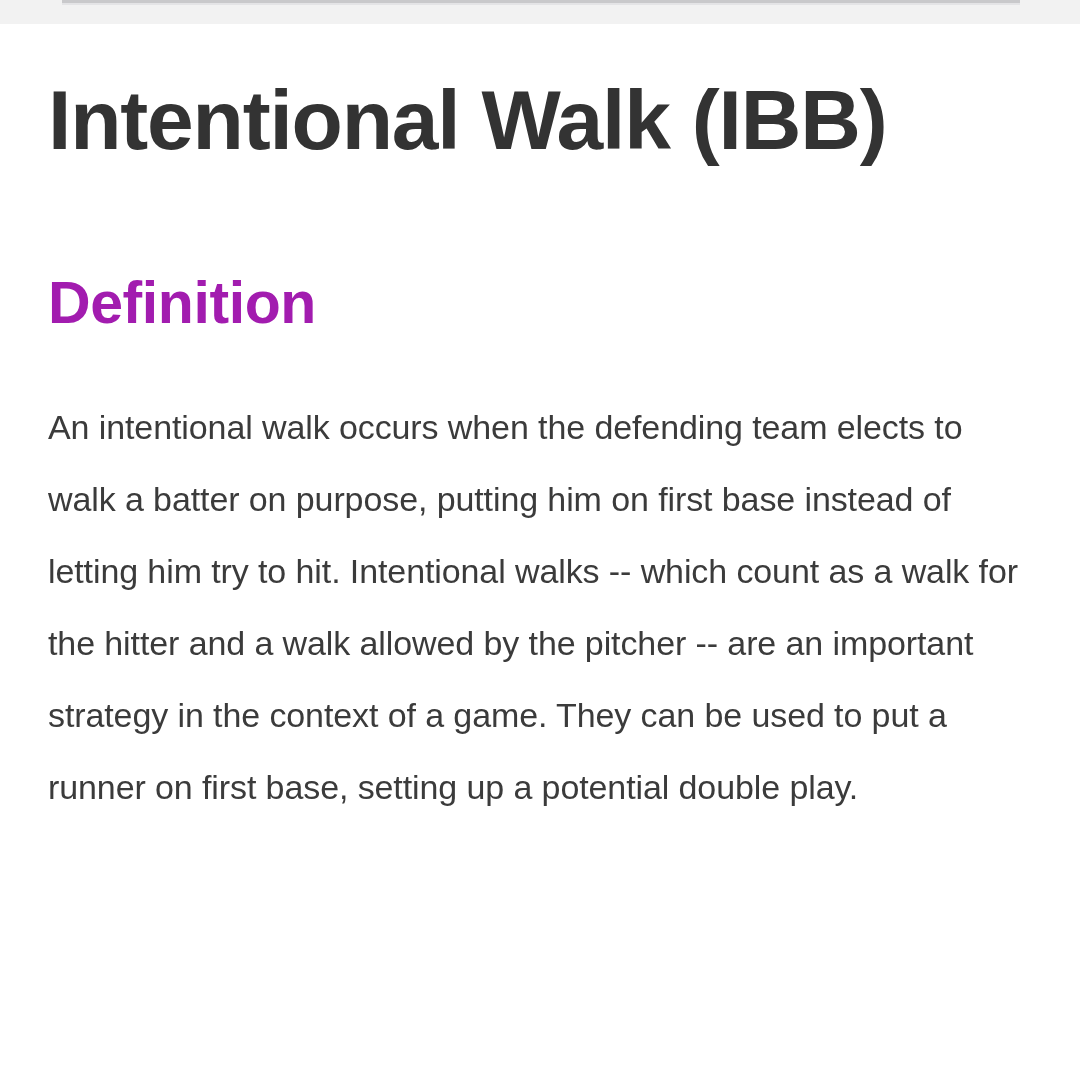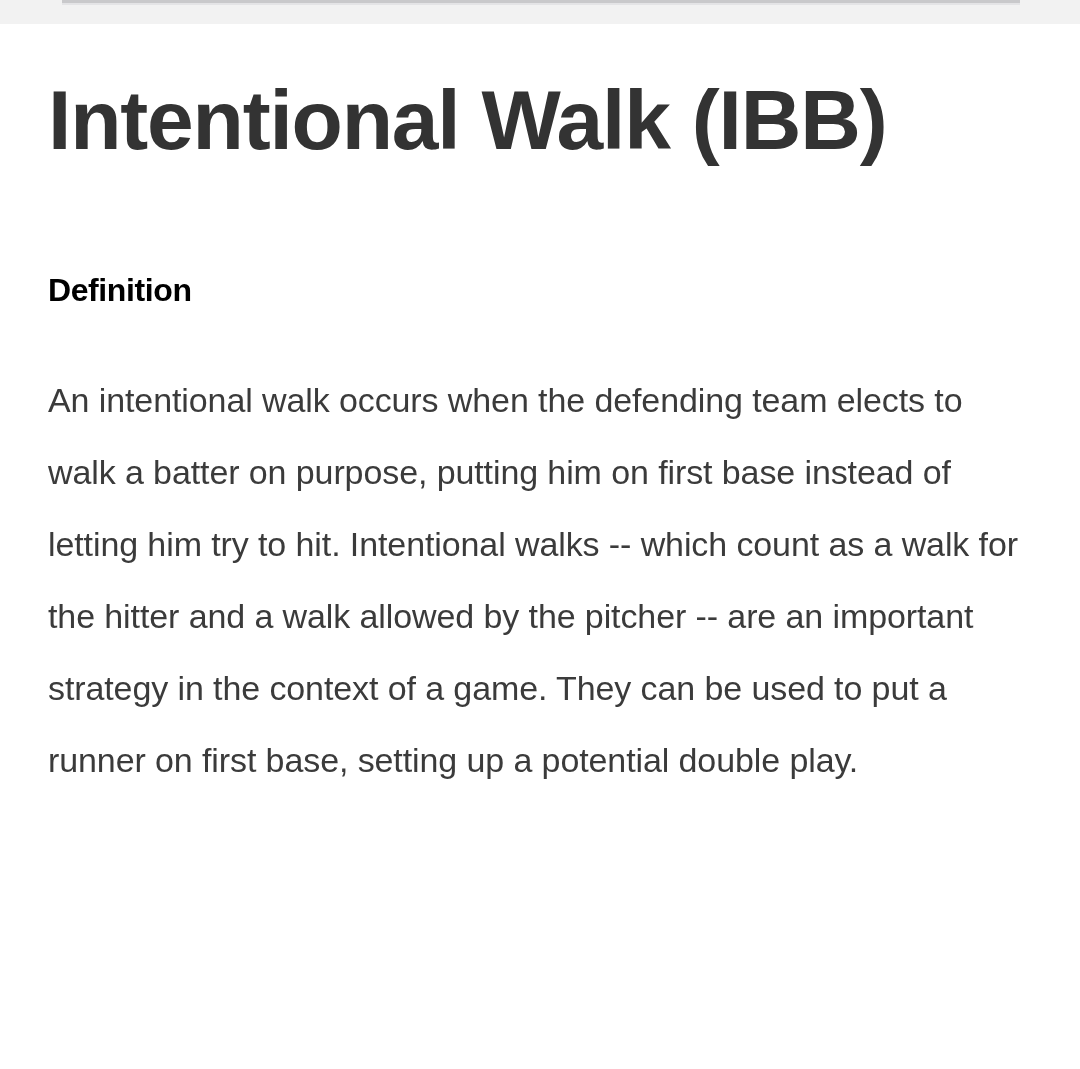--- a/index.html
+++ b/index.html
@@ -63,25 +63,25 @@
     line-height: 1.0;
     font-weight: bold;
     letter-spacing: -1.2px;
     color: #333333;
     white-space: nowrap;
   }
 
   .section-heading {
     margin: 0;
     padding-top: 112px;
-    font-size: 32px;
+    font-size: 59px;
     line-height: 1.0;
     font-weight: bold;
     letter-spacing: -0.4px;
-    color: #000000;
+    color: #a21caf;
   }
 
   .definition-body {
     margin: 0;
     padding-top: 58px;
     font-size: 34px;
     line-height: 72px;
     font-weight: normal;
     letter-spacing: -0.1px;
     color: #3b3b3b;

